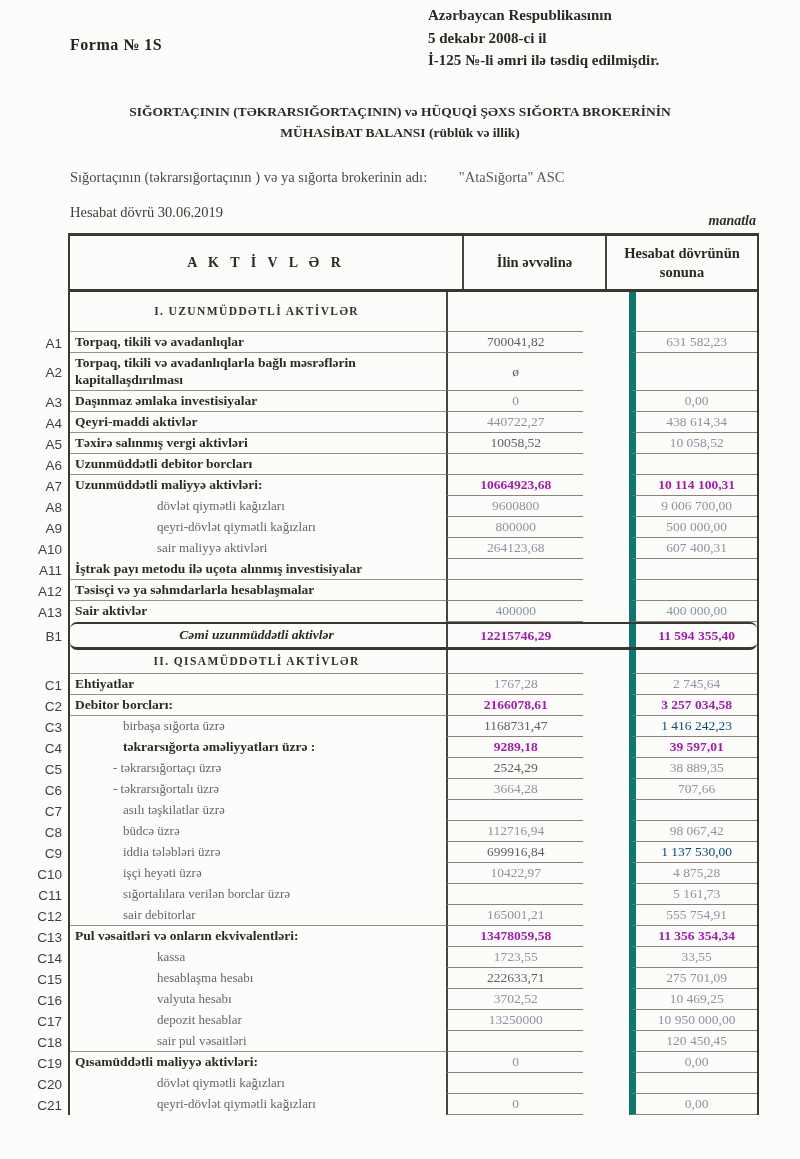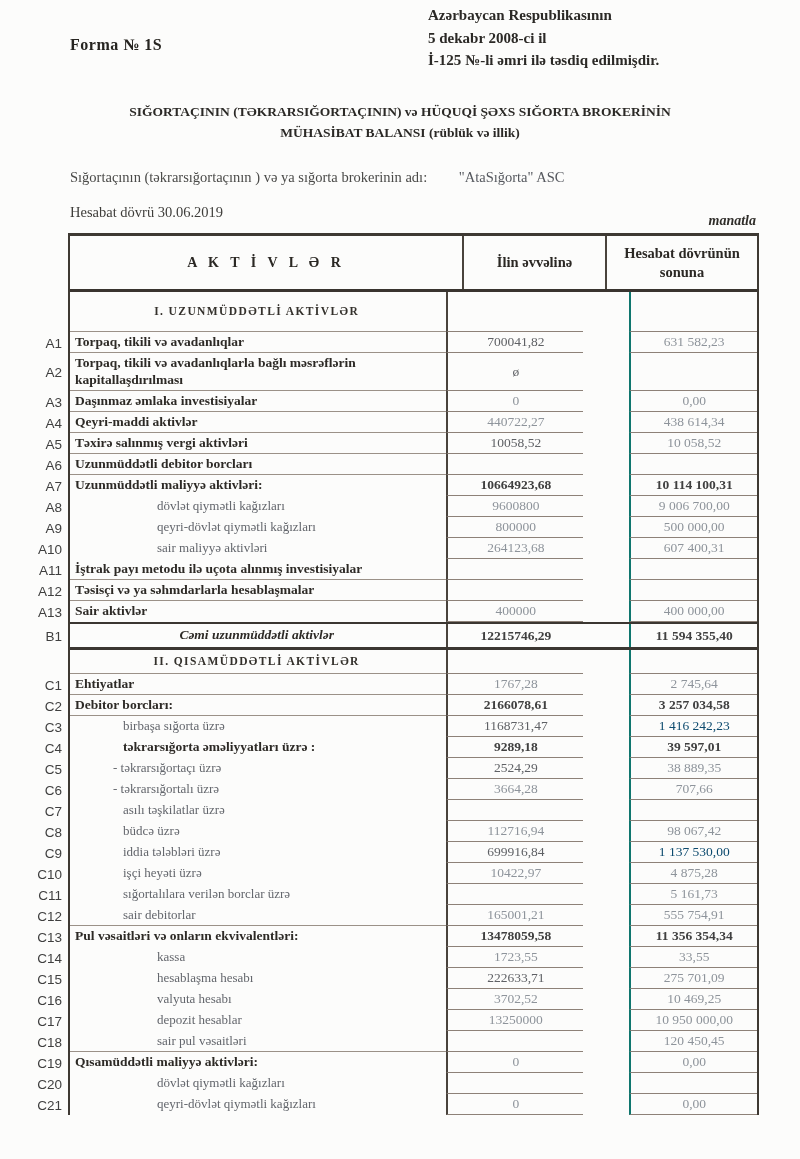--- a/index.html
+++ b/index.html
@@ -44,43 +44,43 @@
     font-weight:bold;color:#2b2824;}
   .hc1{width:392px;font-size:14px;letter-spacing:4px;}
   .hc2{width:143px;font-size:14.5px;border-left:2px solid #49433c;}
   .hc3{width:152px;font-size:14.5px;border-left:2px solid #49433c;
        text-align:center;line-height:19px;padding:0 6px;}
   .trow{position:relative;display:flex;height:21px;}
   .trow .c{box-sizing:border-box;}
   .c1{width:392px;display:flex;align-items:center;padding:0 8px 0 5px;
       border-bottom:1px solid transparent;}
   .c2{width:143px;border-left:2px solid #49433c;}
-  .c3{width:133px;border-left:2px solid #0f766e;margin-left:46px;}
+  .c3{width:133px;border-left:7px solid #0f766e;margin-left:46px;}
   .c2,.c3{display:flex;align-items:center;justify-content:center;
       font-size:13.5px;border-bottom:1px solid #8d8178;}
   .trow.line1 .c1{border-bottom:1px solid #9b9188;}
   .lbl{display:block;line-height:16.5px;}
   .k-main .lbl{font-weight:bold;color:#2d2a26;font-size:13.5px;}
   .k-sub .lbl{color:#63666c;font-size:13px;}
   .k-section .lbl{width:100%;text-align:center;font-weight:bold;font-size:11.5px;
       letter-spacing:1.4px;color:#34312c;}
-  .k-total{border-top:2px solid #3b3631;border-bottom:3px solid #3b3631;}
+  .k-total{border-top:2px solid #3b3631;border-bottom:3px solid #3b3631;border-radius:7px;}
   .k-total .c2,.k-total .c3{border-bottom:none;}
   .k-total .lbl{width:100%;text-align:center;font-style:italic;font-weight:bold;
       font-size:13.5px;color:#2d2a26;}
   .rcode{
     position:absolute;left:-44px;top:50%;transform:translateY(-50%);
     width:36px;text-align:right;
     font-family:"Liberation Sans","DejaVu Sans",sans-serif;
     font-size:13.5px;color:#3f3f3f;
   }
   .vs-n{color:#5f6165;}
   .vs-l{color:#8e949b;}
   .vs-f{color:#0c4a6e;}
-  .vs-b{color:#404040;font-weight:bold;}
+  .vs-b{color:#a21caf;font-weight:bold;}
 </style>
 </head>
 <body>
 
 <div class="page">
 
   <div class="form-number">Forma № 1S</div>
 
   <div class="approval">
     <div>Azərbaycan Respublikasının</div>

